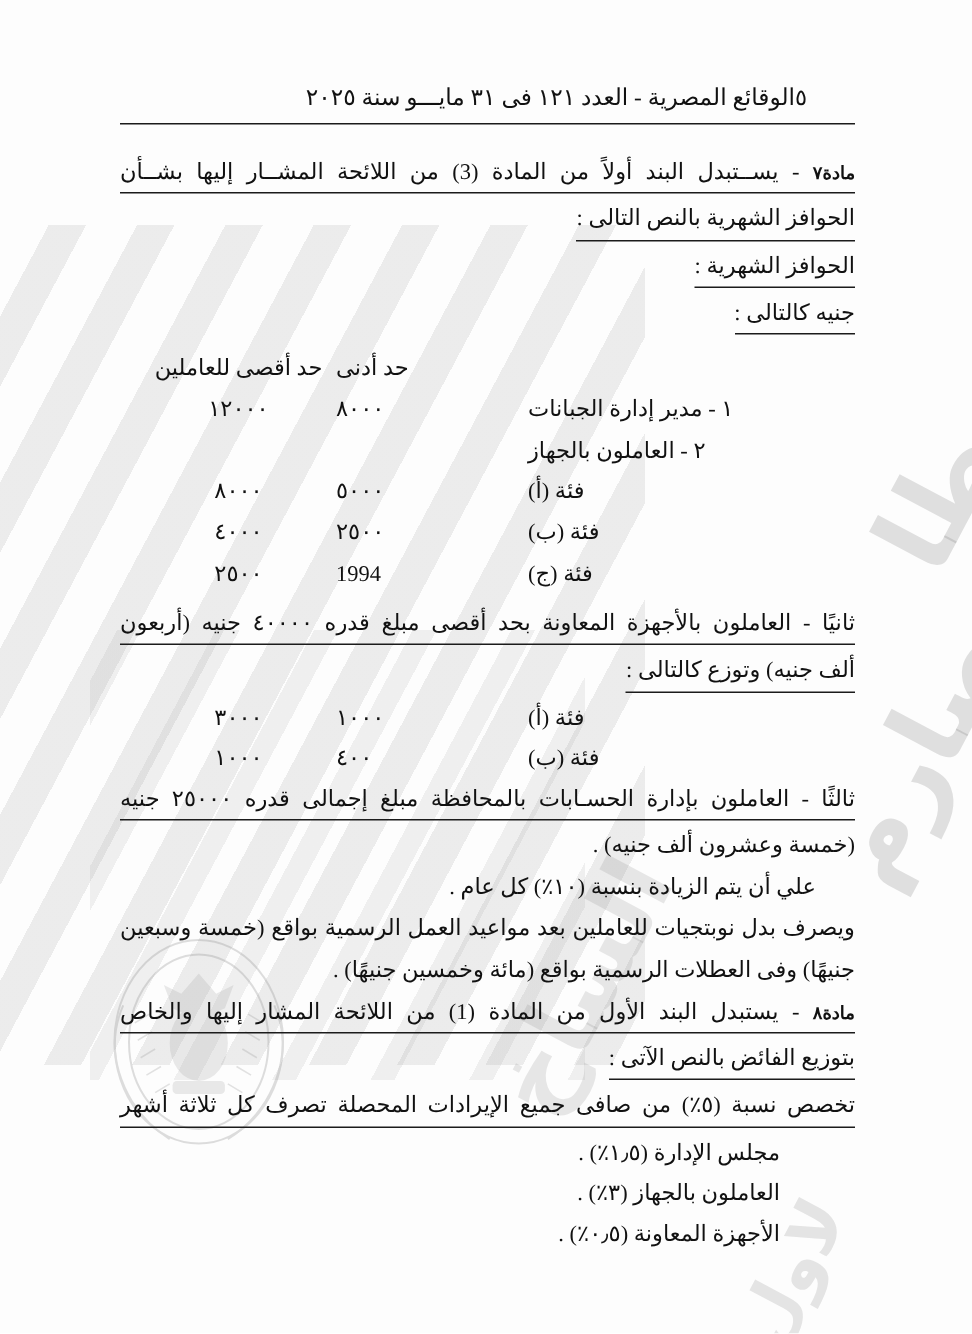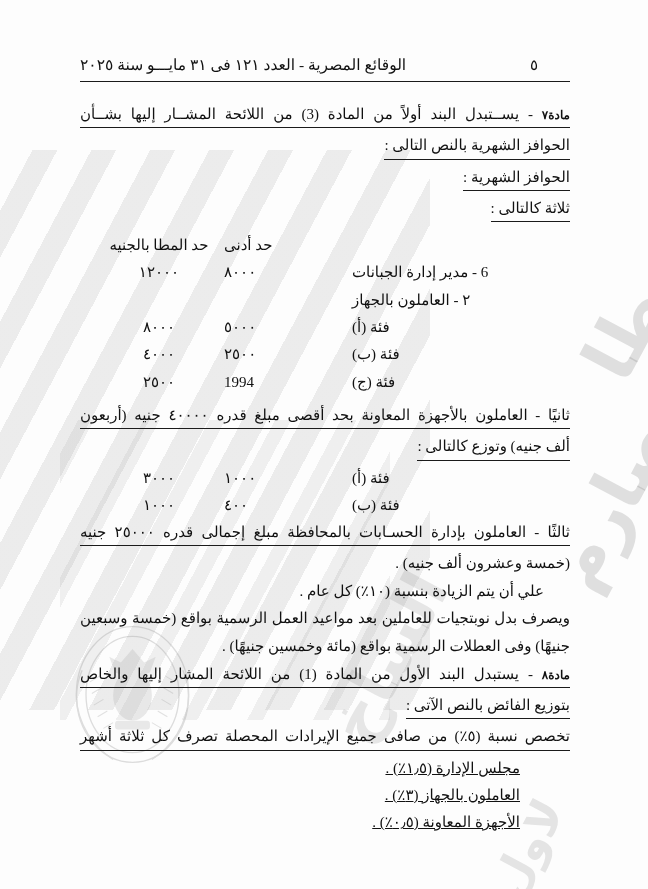--- a/index.html
+++ b/index.html
@@ -125,21 +125,21 @@
     margin-top: 56px;
     display: flex;
     align-items: baseline;
     justify-content: space-between;
     border-bottom: 1.6px solid #1b1b1b;
     padding-bottom: 7px;
     font-size: 15.5px;
   }
   .masthead-title {
     flex: 1;
-    text-align: left;
+    text-align: right;
     letter-spacing: 0.4px;
   }
   .masthead-page {
     width: 40px;
     text-align: left;
     direction: ltr;
     font-size: 15px;
   }
 
   .body-block {
@@ -166,21 +166,21 @@
     padding-bottom: 2px;
     display: block;
   }
 
   .art-label {
     font-weight: bold;
     font-size: 12px;
   }
 
   .indent-1 { padding-right: 26px; }
-  .indent-2 { padding-right: 50px; text-decoration: underline; }
+  .indent-2 { padding-right: 50px; }
 
   
   .trow {
     display: flex;
     align-items: baseline;
     margin-bottom: 6px;
     font-size: 15px;
   }
   .trow .lbl {
     width: 218px;
@@ -261,34 +261,34 @@
       <div class="line right">
         <span class="u">الحوافز الشهرية بالنص التالى :</span>
       </div>
 
       <div class="line right">
         <span class="u">الحوافز الشهرية :</span>
       </div>
 
 
       <div class="line right">
-        <span class="u">ثلاثة كالتالى :</span>
+        <span class="u">جنيه كالتالى :</span>
       </div>
 
       <div class="spacer-sm"></div>
 
       <div>
         <div class="trow head">
           <div class="lbl"></div>
           <div class="min">حد أدنى</div>
-          <div class="max">حد المطا بالجنيه</div>
-        </div>
-
-        <div class="trow">
-          <div class="lbl">6 - مدير إدارة الجبانات</div>
+          <div class="max">حد أقصى للعاملين</div>
+        </div>
+
+        <div class="trow">
+          <div class="lbl">١ - مدير إدارة الجبانات</div>
           <div class="min">٨٠٠٠</div>
           <div class="max">١٢٠٠٠</div>
         </div>
 
         <div class="trow">
           <div class="lbl">٢ - العاملون بالجهاز</div>
           <div class="min"></div>
           <div class="max"></div>
         </div>
 

